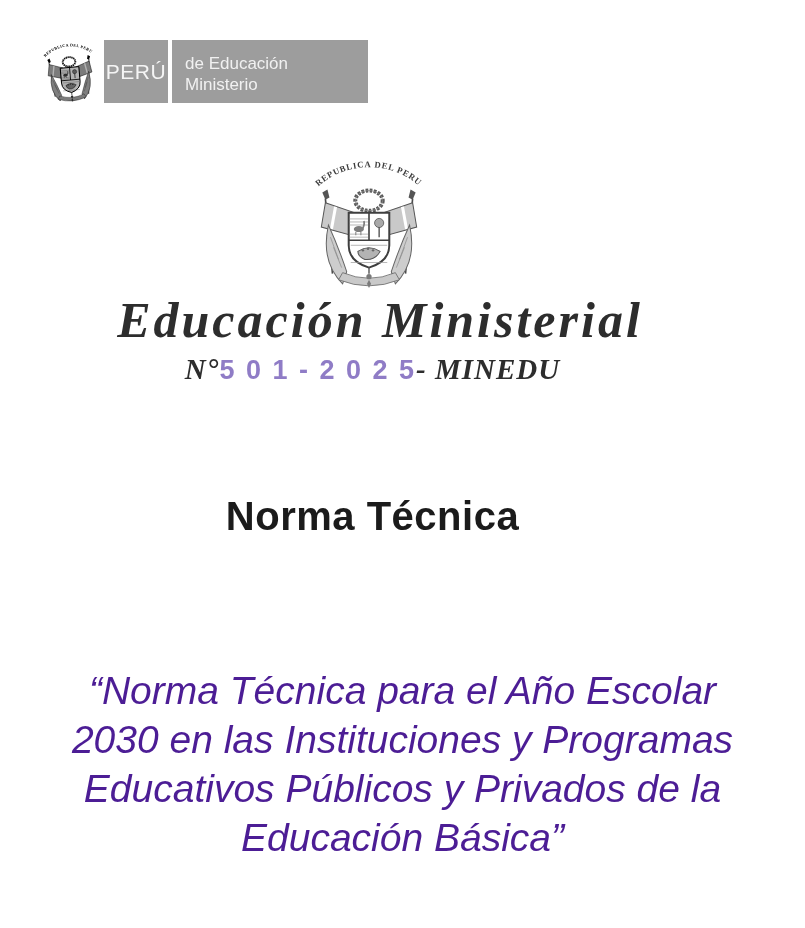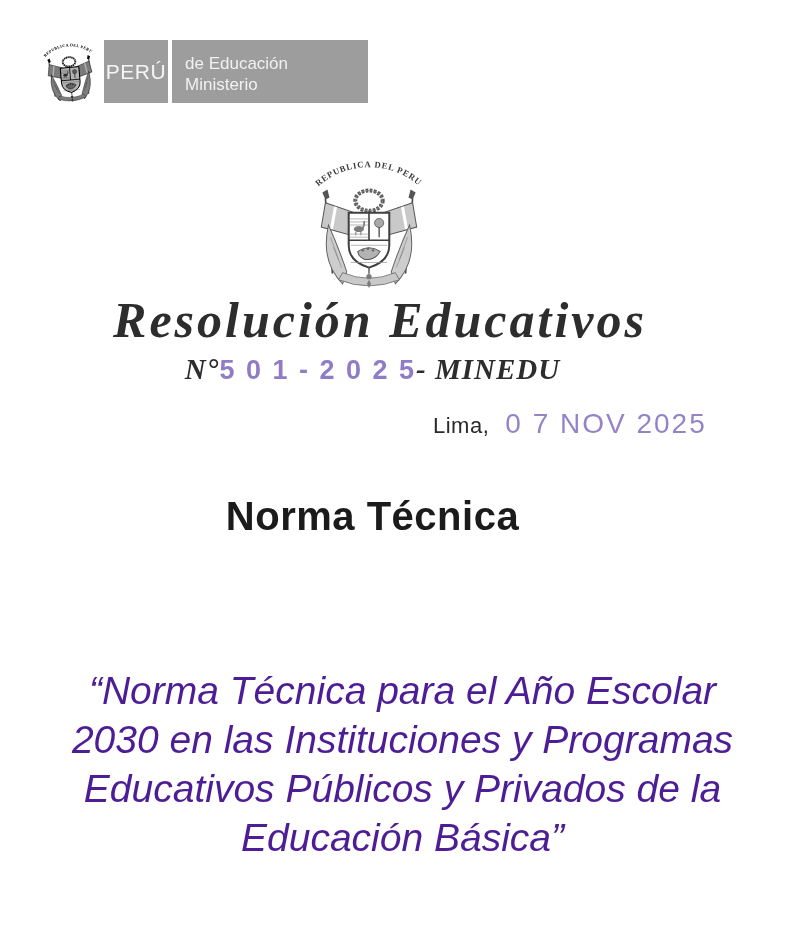--- a/index.html
+++ b/index.html
@@ -152,28 +152,24 @@
     <div class="ministry-box">
       <div>de Educación</div>
       <div>Ministerio</div>
     </div>
   </div>
 
   <svg class="main-arms" viewBox="0 0 120 140">
       <use href="#arms"></use>
     </svg>
 
-  <div class="title">Resolución Educativos</div>
+  <div class="title">Educación Ministerial</div>
 
   <div class="number-line"><span class="script">N°</span><span class="stamp number-stamp">5 0 1 - 2 0 2 5</span><span class="script suffix">- MINEDU</span></div>
 
-  <div class="date-line">
-    <span class="city">Lima,</span>
-    <span class="stamp date-stamp">0 7 NOV 2025</span>
-  </div>
 
   <div class="subtitle">Norma Técnica</div>
 
   <div class="quote">
     <div>“Norma Técnica para el Año Escolar</div>
     <div>2030 en las Instituciones y Programas</div>
     <div>Educativos Públicos y Privados de la</div>
     <div>Educación Básica”</div>
   </div>
 

